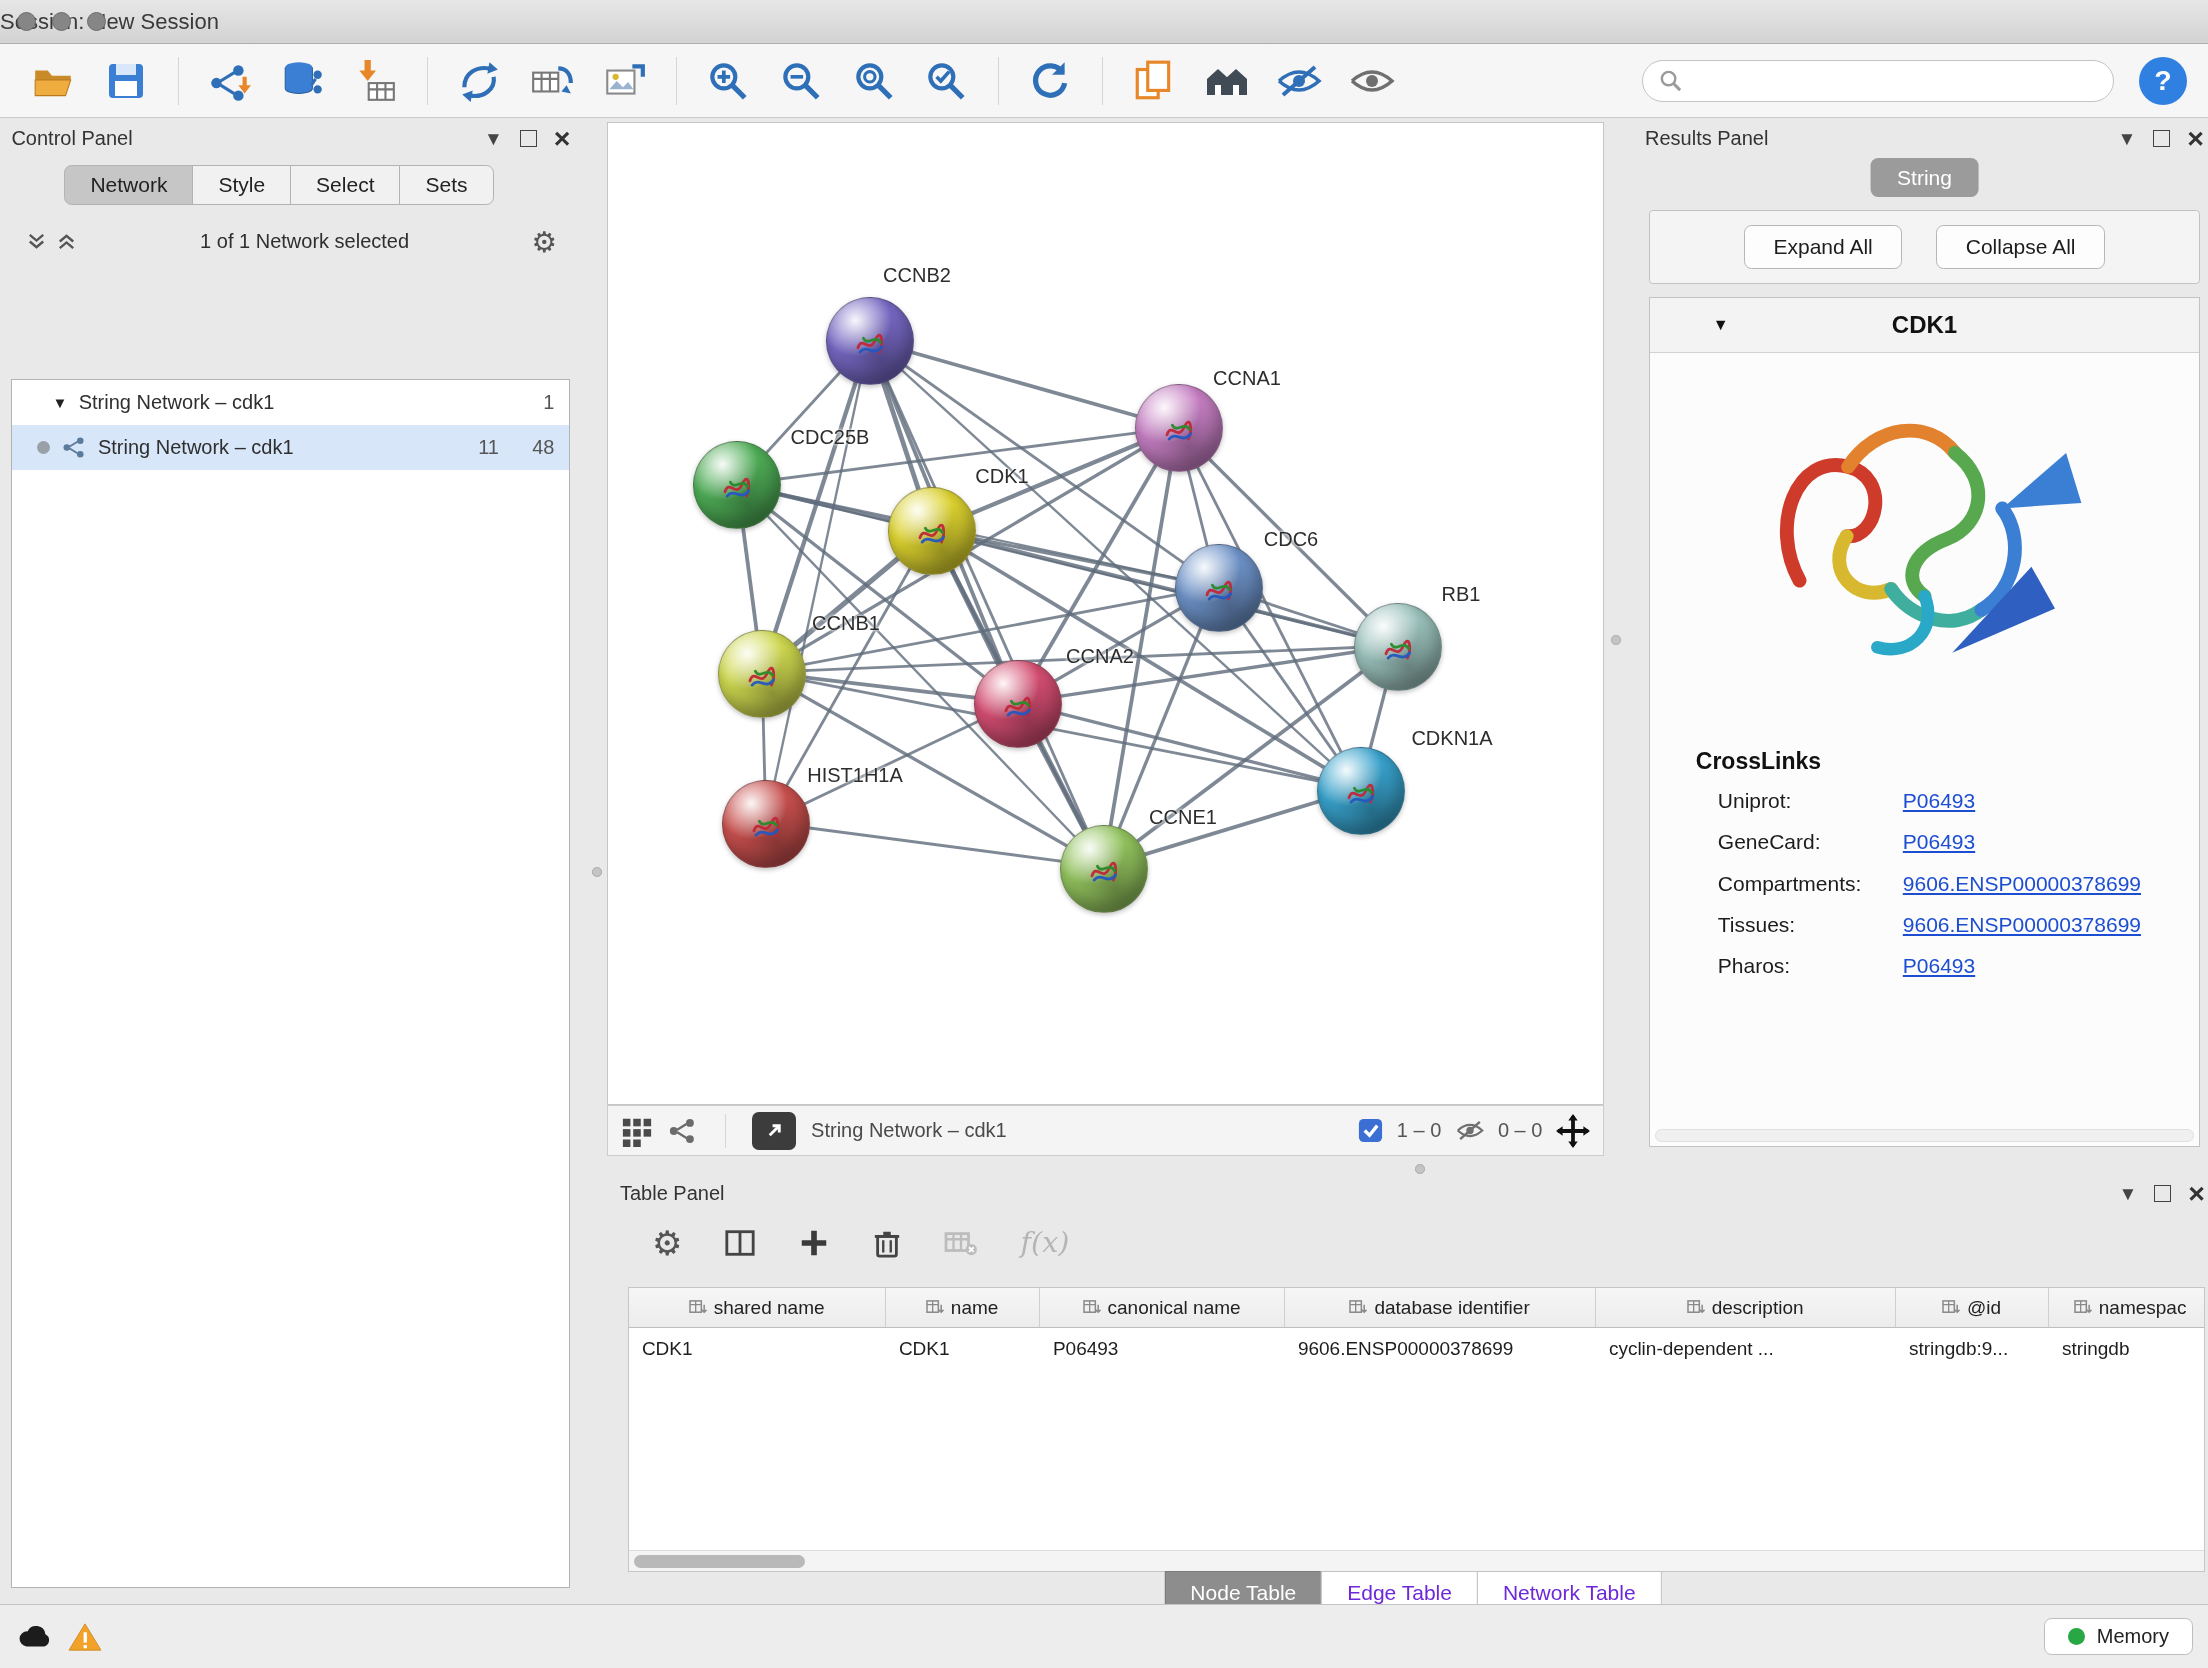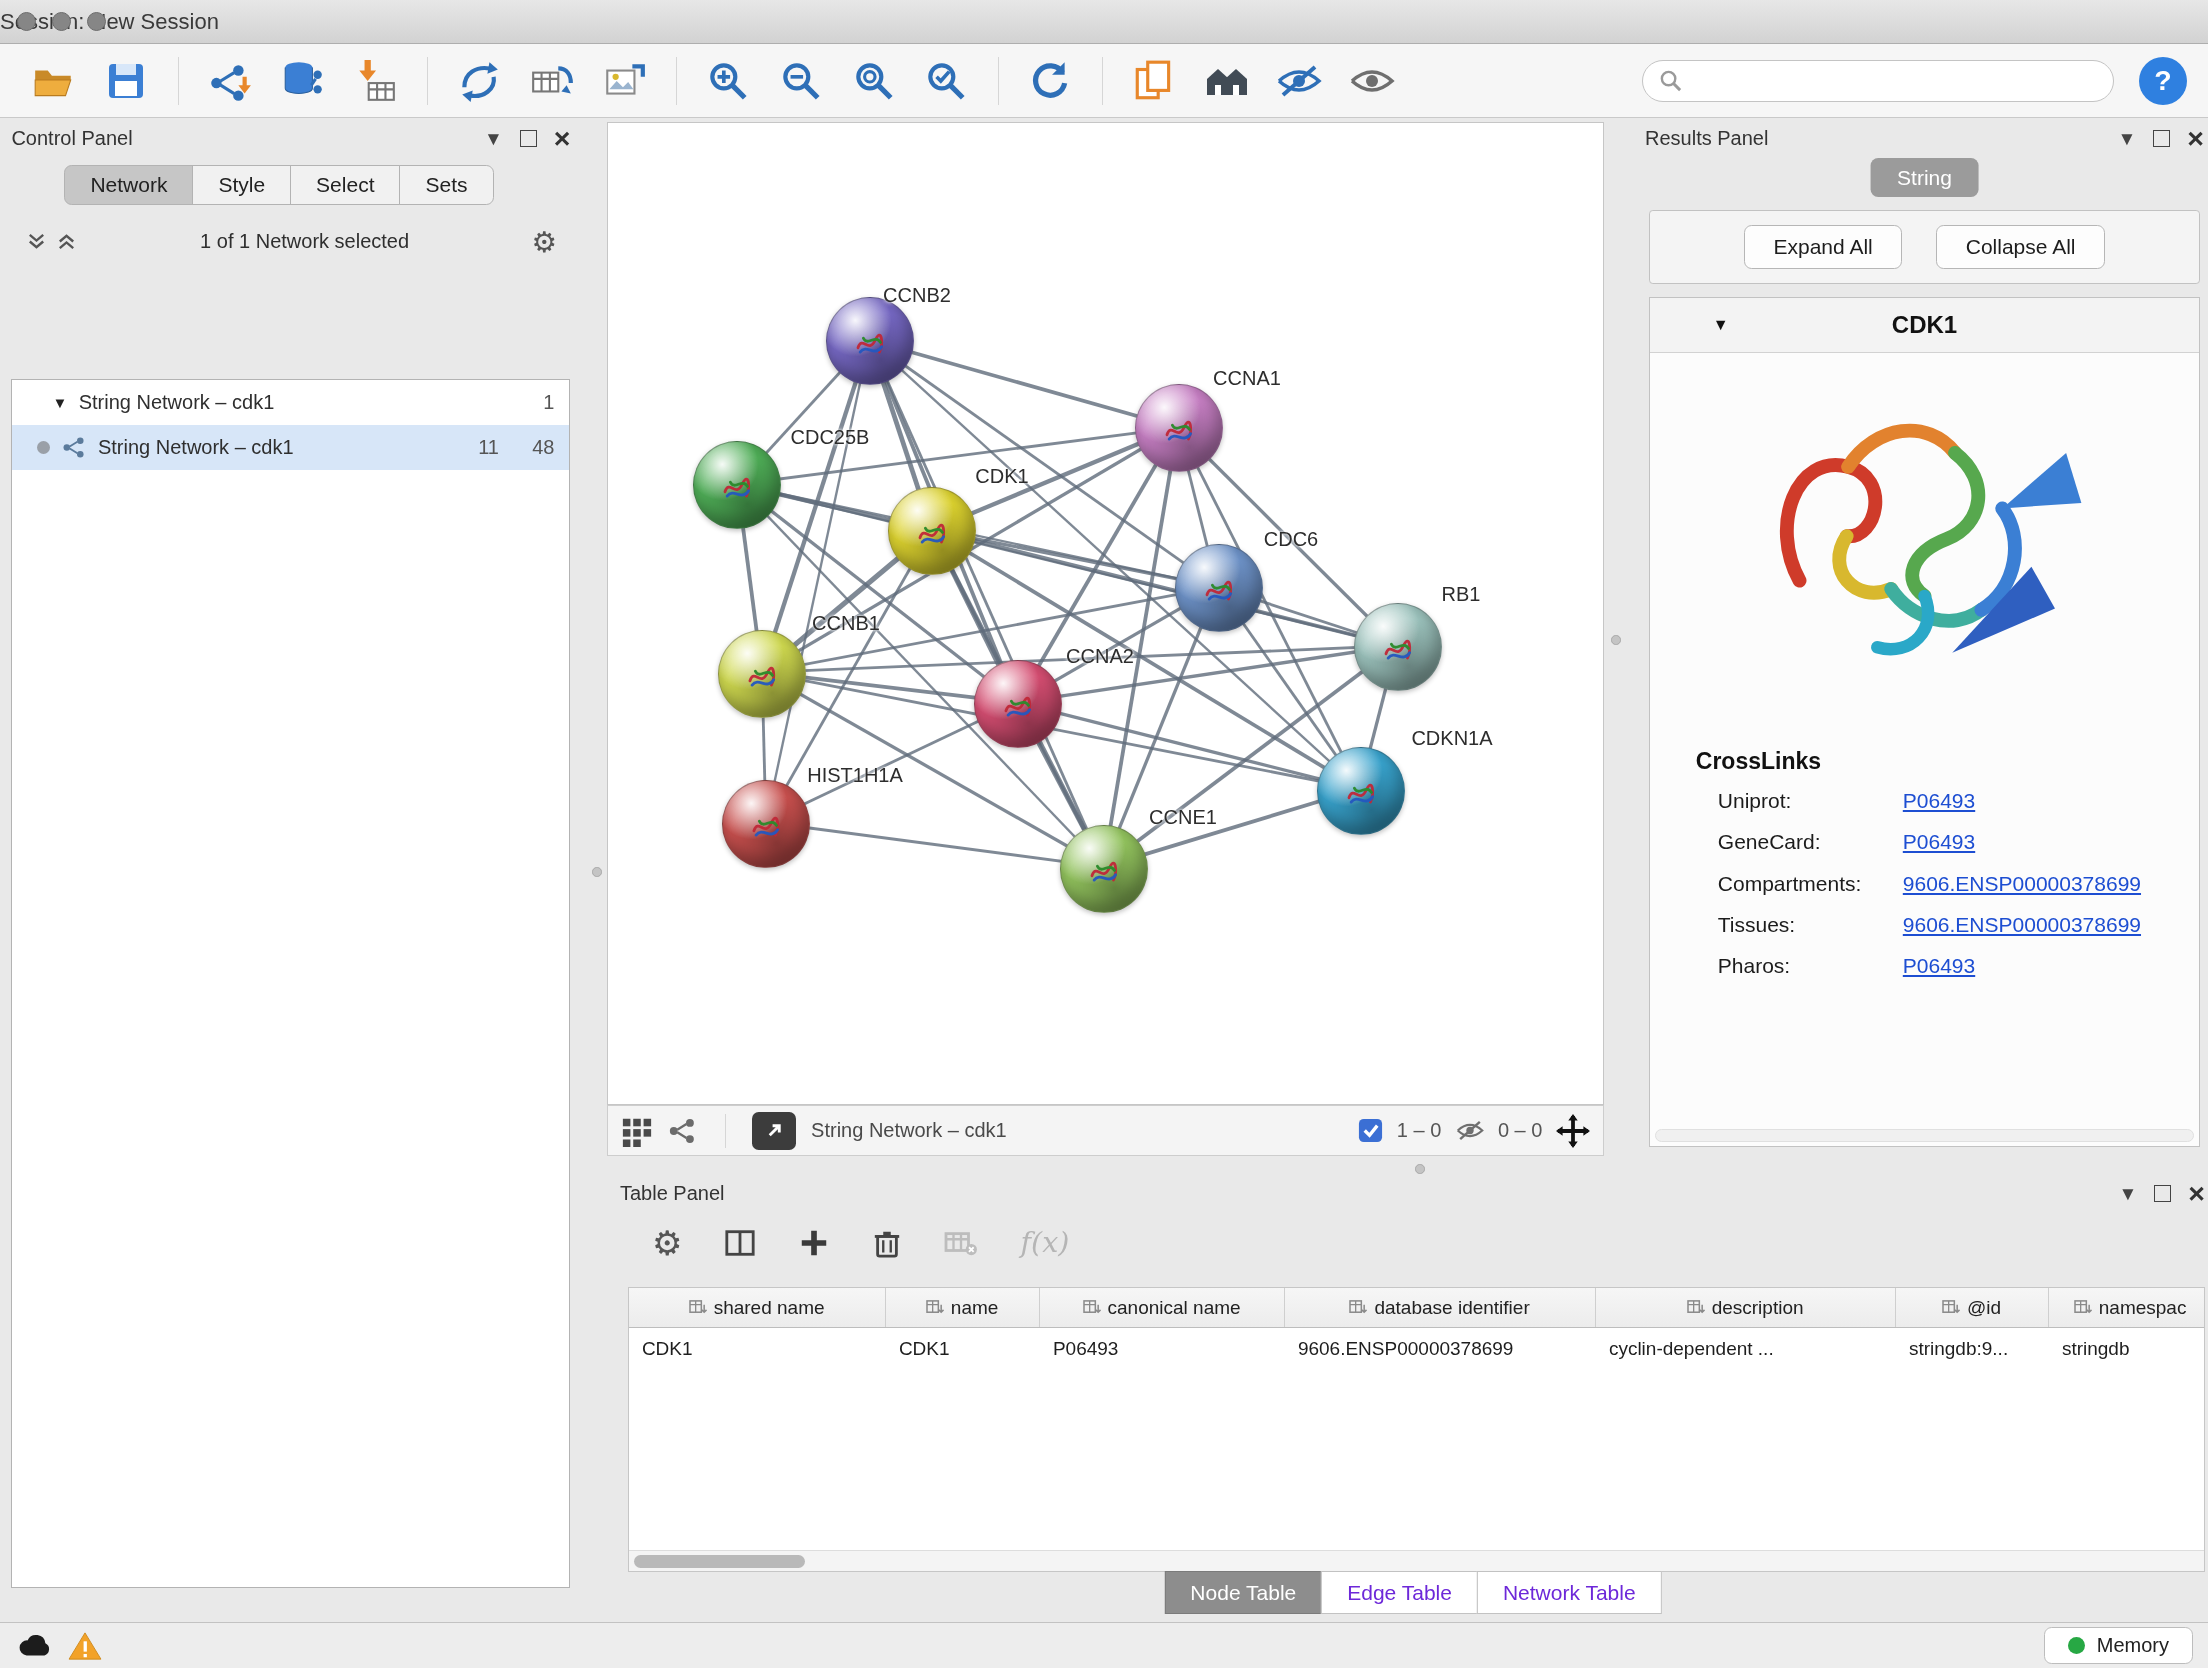--- a/index.html
+++ b/index.html
@@ -80,21 +80,21 @@
 .th{display:flex;align-items:center;justify-content:center;gap:6px;font-size:19px;color:#222;border-right:1px solid #cfcfcf;flex:none;overflow:hidden;white-space:nowrap}
 .trowdata{display:flex;height:42px;align-items:center}
 .td{padding:0 13.3px;font-size:19px;color:#1e1e1e;flex:none;overflow:hidden;white-space:nowrap}
 .hscroll{position:absolute;left:0;right:0;bottom:0;height:21px;background:#f4f4f4;border-top:1px solid #ddd}
 .hthumb{position:absolute;left:5.7px;top:3.8px;width:171px;height:13.3px;background:#b9b9b9;border-radius:7.6px}
 .bottom-tabs{position:absolute;left:50%;bottom:5.7px;transform:translateX(-50%);display:flex}
 .seg{padding:8.6px 25px;font-size:21px;border:1px solid #c2c2c2;background:#fff;color:#6d28d9;margin-right:-1px}
 .seg.active{background:#8d8d8d;border-color:#7b7b7b;color:#fff}
 
 
-.bottombar{position:absolute;left:0;right:0;bottom:0;height:46px;background:#ededed;border-top:1px solid #c2c2c2;display:flex;align-items:center;padding:12px 15px;gap:11px}
+.bottombar{position:absolute;left:0;right:0;bottom:0;height:64px;background:#ededed;border-top:1px solid #c2c2c2;display:flex;align-items:center;padding:12px 15px;gap:11px}
 .memory-btn{margin-left:auto;display:flex;align-items:center;gap:11.4px;background:#fff;border:1px solid #bdbdbd;border-radius:7.6px;padding:5.7px 23px;font-size:20px;color:#222}
 .dot-green{width:17px;height:17px;border-radius:50%;background:#27a844}
 
 .splitter-dot{position:absolute;width:9.5px;height:9.5px;border-radius:50%;background:#c4c4c4;border:1px solid #a8a8a8}
 .gear{font-size:28.5px;color:#555;line-height:1}
 </style>
 </head>
 <body>
 
 <div class="titlebar">
@@ -345,21 +345,21 @@
       <line x1="166" y1="737" x2="522" y2="784" stroke="#5f6b7a" stroke-opacity="0.8" stroke-width="3"></line>
     </svg>
   <div id="net-nodes">
       <div class="node" style="left: 262px; top: 218px; --c: #7668c4;">
         <svg viewBox="0 0 40 40">
           <path d="M9 24 C13 12 19 30 25 17 S33 21 29 28" stroke="#c02838"></path>
           <path d="M11 28 C17 20 25 33 31 23" stroke="#2458c0"></path>
           <path d="M14 15 C18 23 25 11 30 19" stroke="#2a8a2a"></path>
         </svg>
       </div>
-      <div class="node-label" style="left: 309px; top: 172px;">CCNB2</div>
+      <div class="node-label" style="left: 309px; top: 152px;">CCNB2</div>
       <div class="node" style="left: 571px; top: 305px; --c: #c77fc4;">
         <svg viewBox="0 0 40 40">
           <path d="M9 24 C13 12 19 30 25 17 S33 21 29 28" stroke="#c02838"></path>
           <path d="M11 28 C17 20 25 33 31 23" stroke="#2458c0"></path>
           <path d="M14 15 C18 23 25 11 30 19" stroke="#2a8a2a"></path>
         </svg>
       </div>
       <div class="node-label" style="left: 639px; top: 255px;">CCNA1</div>
       <div class="node" style="left: 129px; top: 362px; --c: #4fae57;">
         <svg viewBox="0 0 40 40">

